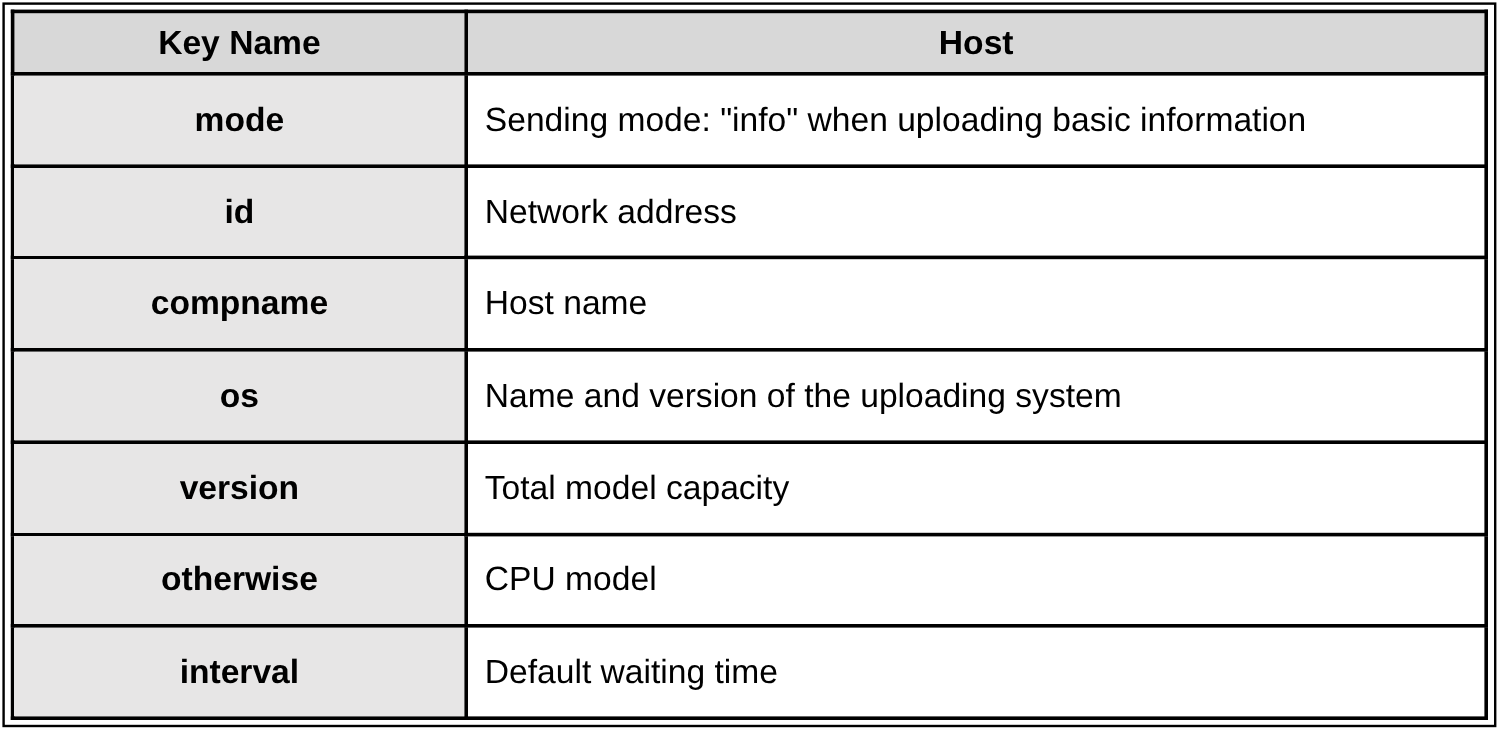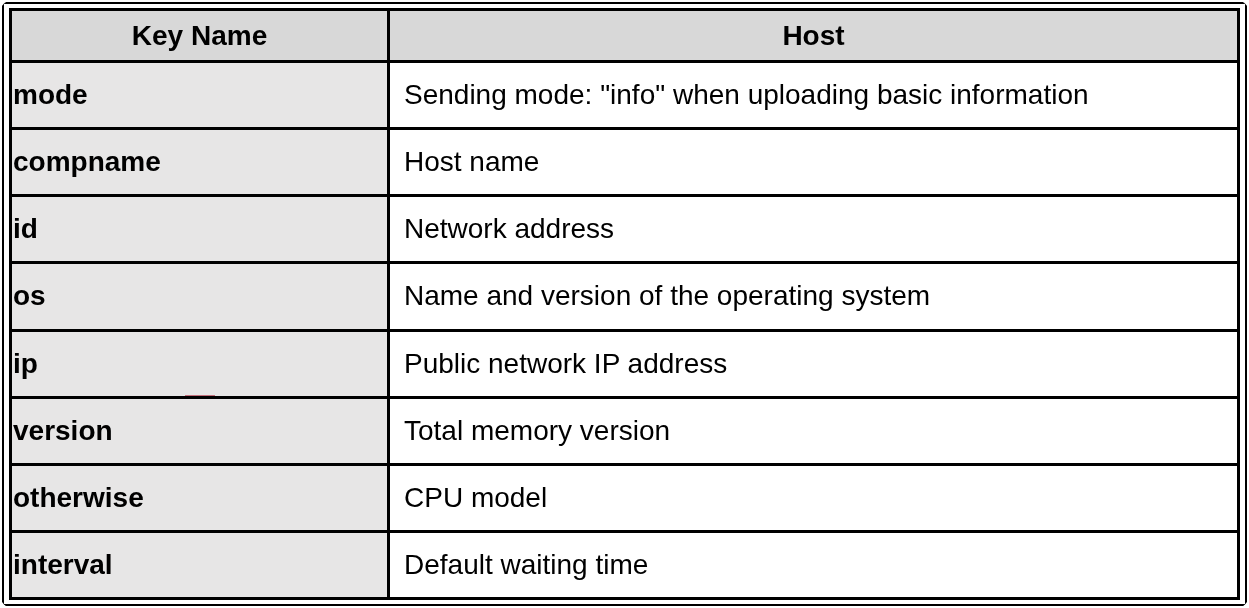--- a/index.html
+++ b/index.html
@@ -3,21 +3,20 @@
 <meta charset="utf-8">
 <style>
   html, body { margin: 0; padding: 0; background: #ffffff; }
   .page {
     position: relative;
     width: 1249px;
     height: 608px;
     background: #ffffff;
     font-family: "Liberation Sans", sans-serif;
     overflow: hidden;
-    border-radius: 13px;
   }
   .page-border {
     position: absolute;
     inset: 2px;
     border: 2px solid #000000;
     pointer-events: none;
   }
   table.kv-table {
     position: absolute;
     left: 9px;
@@ -41,21 +40,21 @@
     font-size: 28px;
     font-weight: bold;
     text-align: center;
   }
   .td-key {
     position: relative;
     background: #e7e6e6;
     color: #000000;
     font-size: 28px;
     font-weight: bold;
-    text-align: left;
+    text-align: center;
   }
   .td-value {
     background: #ffffff;
     color: #000000;
     font-size: 28px;
     font-weight: normal;
     text-align: left;
     padding-left: 14px;
   }
   .spell-mark {
@@ -85,41 +84,34 @@
         <th>Key Name</th>
         <th>Host</th>
       </tr>
     </thead>
     <tbody>
       <tr>
         <td class="td-key">mode</td>
         <td class="td-value">Sending mode: "info" when uploading basic information</td>
       </tr>
       <tr>
+        <td class="td-key">id</td>
+        <td class="td-value">Network address</td>
+      </tr>
+      <tr>
         <td class="td-key">compname</td>
         <td class="td-value">Host name</td>
       </tr>
       <tr>
-        <td class="td-key">id</td>
-        <td class="td-value">Network address</td>
-      </tr>
-      <tr>
         <td class="td-key">os</td>
-        <td class="td-value">Name and version of the operating system</td>
-      </tr>
-      <tr>
-        <td class="td-key">
-          <span>ip</span>
-          <span class="spell-mark"></span>
-        </td>
-        <td class="td-value">Public network IP address</td>
+        <td class="td-value">Name and version of the uploading system</td>
       </tr>
       <tr>
         <td class="td-key">version</td>
-        <td class="td-value">Total memory version</td>
+        <td class="td-value">Total model capacity</td>
       </tr>
       <tr>
         <td class="td-key">otherwise</td>
         <td class="td-value">CPU model</td>
       </tr>
       <tr>
         <td class="td-key">interval</td>
         <td class="td-value">Default waiting time</td>
       </tr>
     </tbody>

